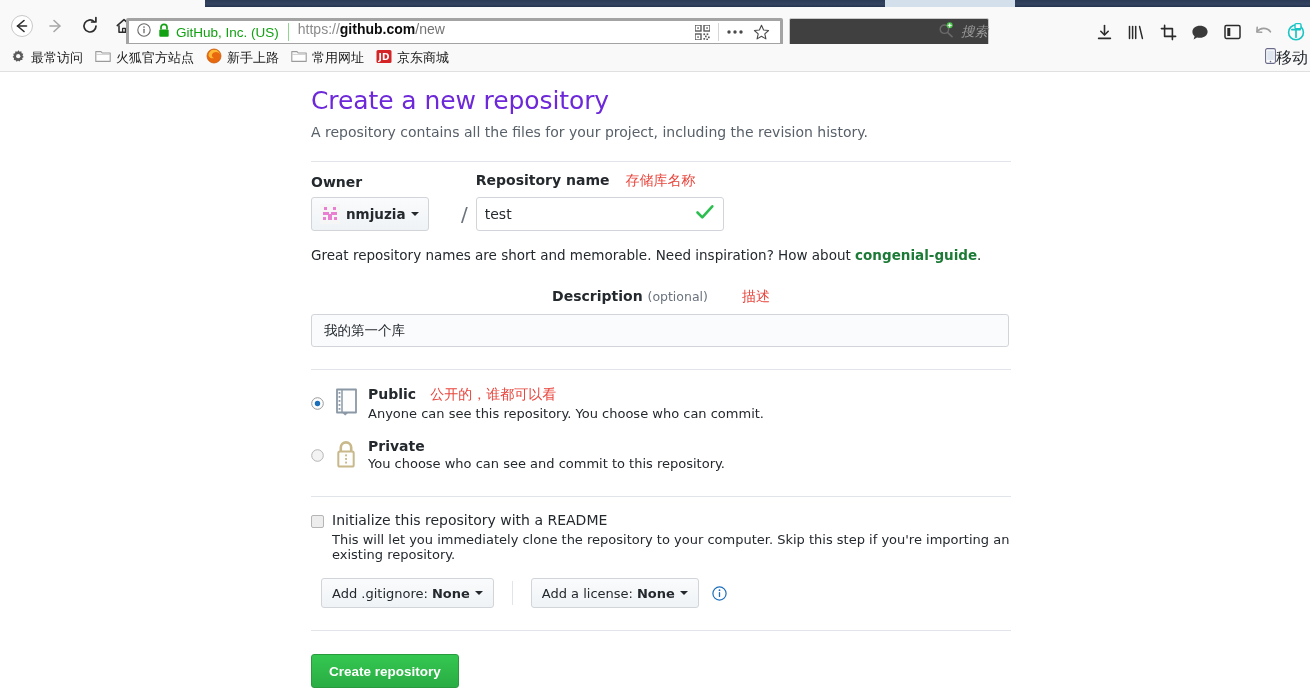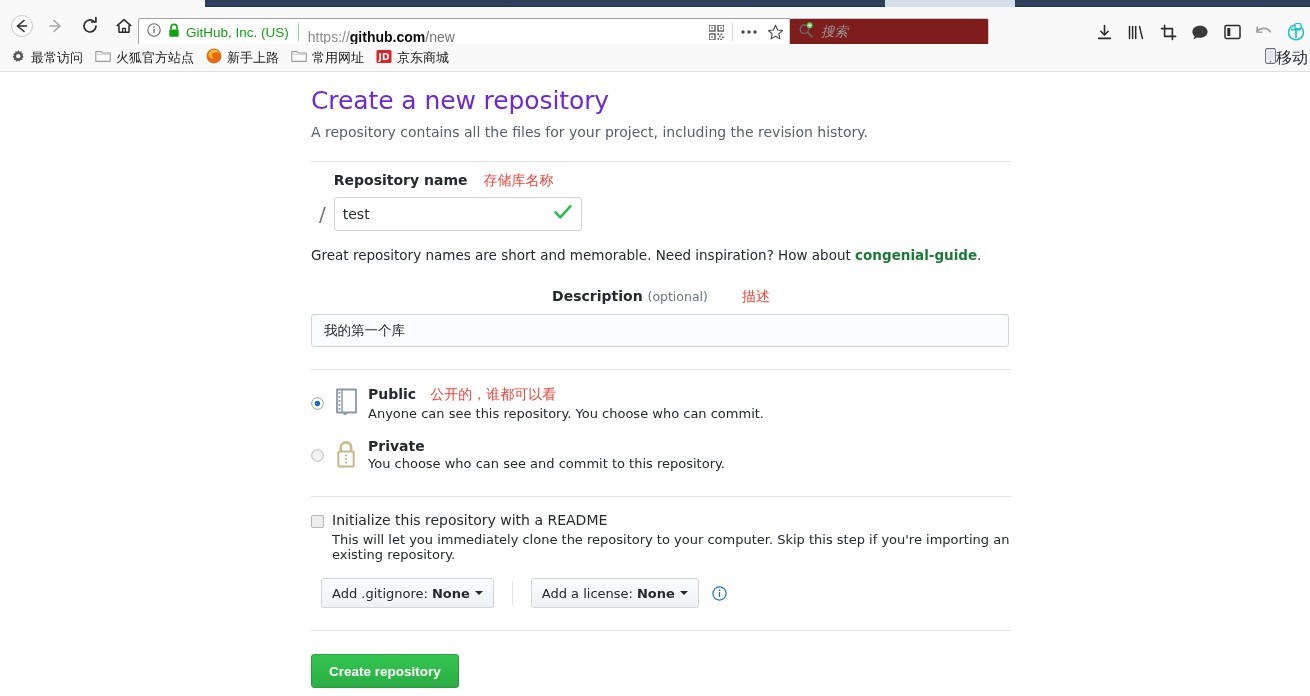--- a/index.html
+++ b/index.html
@@ -46,27 +46,27 @@
     top: 5px;
     width: 28px; height: 28px;
     display: flex;
     align-items: center;
     justify-content: center;
   }
   .nav-btn svg { display: block; }
 
   #url-bar {
     position: absolute;
-    left: 138px; top: 11px;
+    left: 126px; top: 11px;
     width: 657px; height: 28px;
     background: #ffffff;
-    border: 1px solid #a3a3a3;
+    border: 3px solid #a3a3a3;
     border-radius: 2px;
     display: flex;
-    align-items: flex-end;
+    align-items: flex-start;
     box-sizing: border-box;
   }
   #identity-box {
     display: flex;
     align-items: center;
     padding-left: 8px;
     height: 100%;
   }
   #info-circle-icon { margin-right: 7px; }
   #lock-icon { margin-right: 6px; }
@@ -105,26 +105,27 @@
   #urlbar-sep {
     width: 1px; height: 18px;
     background: #d6d6d6;
     margin: 0 3px;
   }
 
   #search-bar {
     position: absolute;
     left: 789px; top: 11px;
     width: 200px; height: 28px;
-    background: #7f1d1d;
+    background: #404040;
     border: 1px solid #c9c9c9;
     border-radius: 2px;
     display: flex;
     align-items: center;
     box-sizing: border-box;
+    justify-content: flex-end;
   }
   #search-bar .sb-icon { margin: 0 7px 0 8px; }
   #search-placeholder {
     font-size: 13.5px;
     color: #9a9a9a;
     font-style: italic;
   }
 
   #toolbar-icons {
     position: absolute;
@@ -669,20 +670,42 @@
 
 <div id="page">
   <div id="content">
 
     <h1 id="page-title">Create a new repository</h1>
     <div id="page-subtitle">A repository contains all the files for your project, including the revision history.</div>
     <div class="hr"></div>
 
     
     <div id="owner-row">
+      <div id="owner-col">
+        <div class="field-label">Owner</div>
+        <div id="owner-select">
+          <svg id="owner-avatar" viewBox="0 0 20 20">
+            <rect width="20" height="20" fill="#f6f6f6"></rect>
+            <g fill="#e87fd0">
+              <rect x="4" y="3" width="3" height="3"></rect>
+              <rect x="13" y="3" width="3" height="3"></rect>
+              <rect x="3" y="8" width="3" height="3"></rect>
+              <rect x="6" y="8" width="3" height="3"></rect>
+              <rect x="11" y="8" width="3" height="3"></rect>
+              <rect x="14" y="8" width="3" height="3"></rect>
+              <rect x="8" y="10" width="4" height="3"></rect>
+              <rect x="3" y="13" width="3" height="3"></rect>
+              <rect x="8" y="13" width="4" height="3"></rect>
+              <rect x="14" y="13" width="3" height="3"></rect>
+            </g>
+          </svg>
+          <span id="owner-name">nmjuzia</span>
+          <span class="caret"></span>
+        </div>
+      </div>
 
       <div id="slash">/</div>
 
       <div id="repo-name-col">
         <div id="repo-name-head">
           <span class="field-label">Repository name</span>
           <span class="cn-note">存储库名称</span>
         </div>
         <div id="repo-name-field">
           <span id="repo-name-value">test</span>

